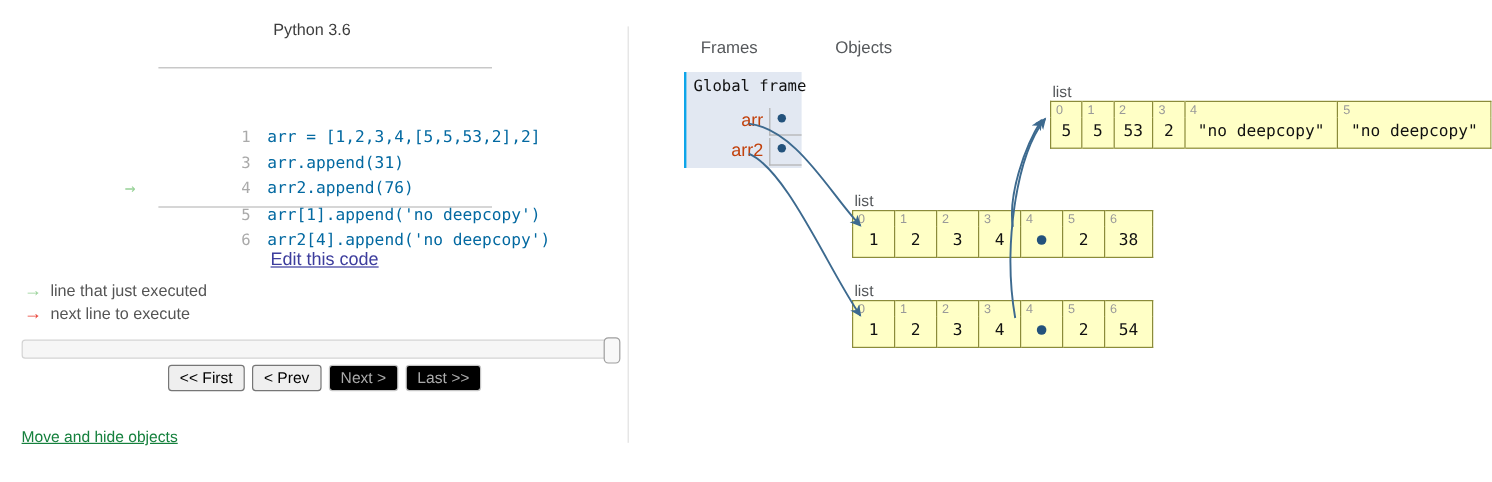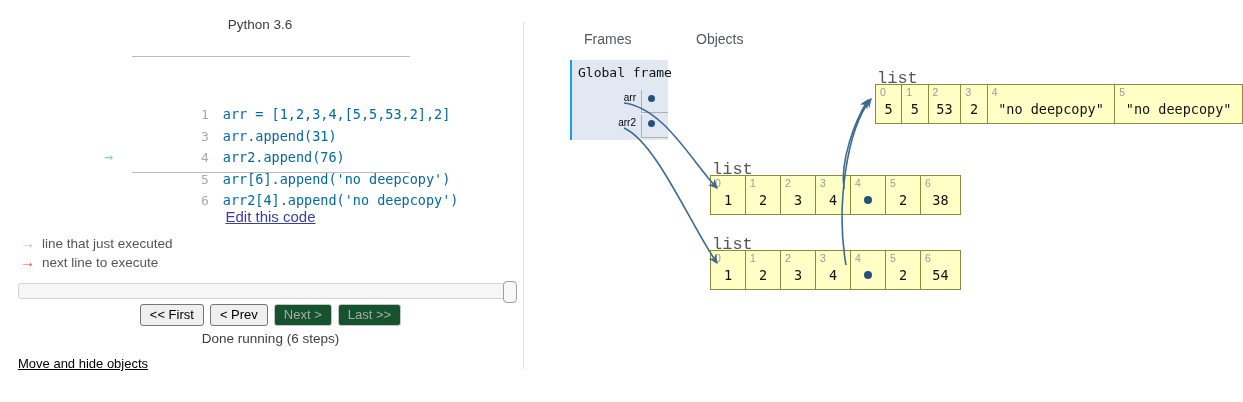--- a/index.html
+++ b/index.html
@@ -161,40 +161,40 @@
     padding: 2px 9px 3px 9px;
     margin: 0 3px;
     border: 1px solid #767676;
     border-radius: 3px;
     background: #efefef;
     color: #000000;
     line-height: 15px;
   }
   .nav-btn.disabled {
     border-color: #c6c6c6;
-    background: #14532d;
+    background: #000000;
     color: #aaaaaa;
   }
 
   #run-status {
     position: absolute;
     left: 0; top: 331px;
     width: 541px;
     text-align: center;
     font-size: 13.5px;
     color: #3D3D3D;
   }
 
   #move-hide-objects {
     position: absolute;
     left: 18px; top: 356px;
     font-size: 13px;
   }
   #move-hide-objects a {
-    color: #000000;
+    color: #15803d;
     text-decoration: underline;
   }
 
   
   #viz-pane {
     position: absolute;
     left: 524px; top: 12px;
     width: 719px; height: 402px;
   }
   #frames-header {
@@ -229,22 +229,22 @@
   }
   .var-row {
     position: absolute;
     right: 0;
     height: 24px;
   }
   .var-name {
     position: absolute;
     right: 32px;
     top: 2px;
-    font-size: 10px;
-    color: #000000;
+    font-size: 15px;
+    color: #c2410c;
     white-space: nowrap;
   }
   .var-valbox {
     position: absolute;
     right: 0; top: 0;
     width: 26px; height: 22px;
     border-left: 1px solid #b0b0b0;
     border-bottom: 1px solid #b0b0b0;
   }
   .ptr-dot {
@@ -255,23 +255,22 @@
     background: #23527C;
   }
 
   
   .obj-list {
     position: absolute;
   }
   .obj-type-label {
     position: absolute;
     left: 2px; top: -15px;
-    font-size: 17px;
+    font-size: 13px;
     color: #55585B;
-    font-family: Liberation Mono, monospace;
   }
   .list-table {
     border-collapse: collapse;
     background: #FFFFC6;
     border: 1px solid #8B8B3A;
     table-layout: fixed;
   }
   .list-table td.idx {
     font-size: 10.5px;
     color: #999999;
@@ -330,21 +329,21 @@
     <div class="code-line">
       <span class="arrow-cell arrow-green"></span>
       <span class="lineno">3</span><span class="codetext">arr.append(31)</span>
     </div>
     <div class="code-line">
       <span class="arrow-cell arrow-green"></span>
       <span class="lineno">4</span><span class="codetext">arr2.append(76)</span>
     </div>
     <div class="code-line">
       <span class="arrow-cell arrow-green"></span>
-      <span class="lineno">5</span><span class="codetext">arr[6].append('no deepcopy')</span>
+      <span class="lineno">5</span><span class="codetext">arr[1].append('no deepcopy')</span>
     </div>
     <div class="code-line">
       <span class="arrow-cell arrow-green">→</span>
       <span class="lineno">6</span><span class="codetext">arr2[4].append('no deepcopy')</span>
     </div>
   </div>
 
   <div id="legend">
     <div class="legend-row">
       <span class="legend-glyph arrow-green">→</span><span class="legend-label">line that just executed</span>
@@ -359,21 +358,20 @@
   </div>
 
   <div id="exec-slider">
     <div id="exec-slider-handle"></div>
   </div>
 
   <div id="nav-buttons">
     <span class="nav-btn">&lt;&lt; First</span><span class="nav-btn">&lt; Prev</span><span class="nav-btn disabled">Next &gt;</span><span class="nav-btn disabled">Last &gt;&gt;</span>
   </div>
 
-  <div id="run-status">Done running (6 steps)</div>
 
   <div id="move-hide-objects">
     <a href="#">Move and hide objects</a>
   </div>
 </div>
 
 <div id="vertical-divider"></div>
 
 <div id="viz-pane">
 

